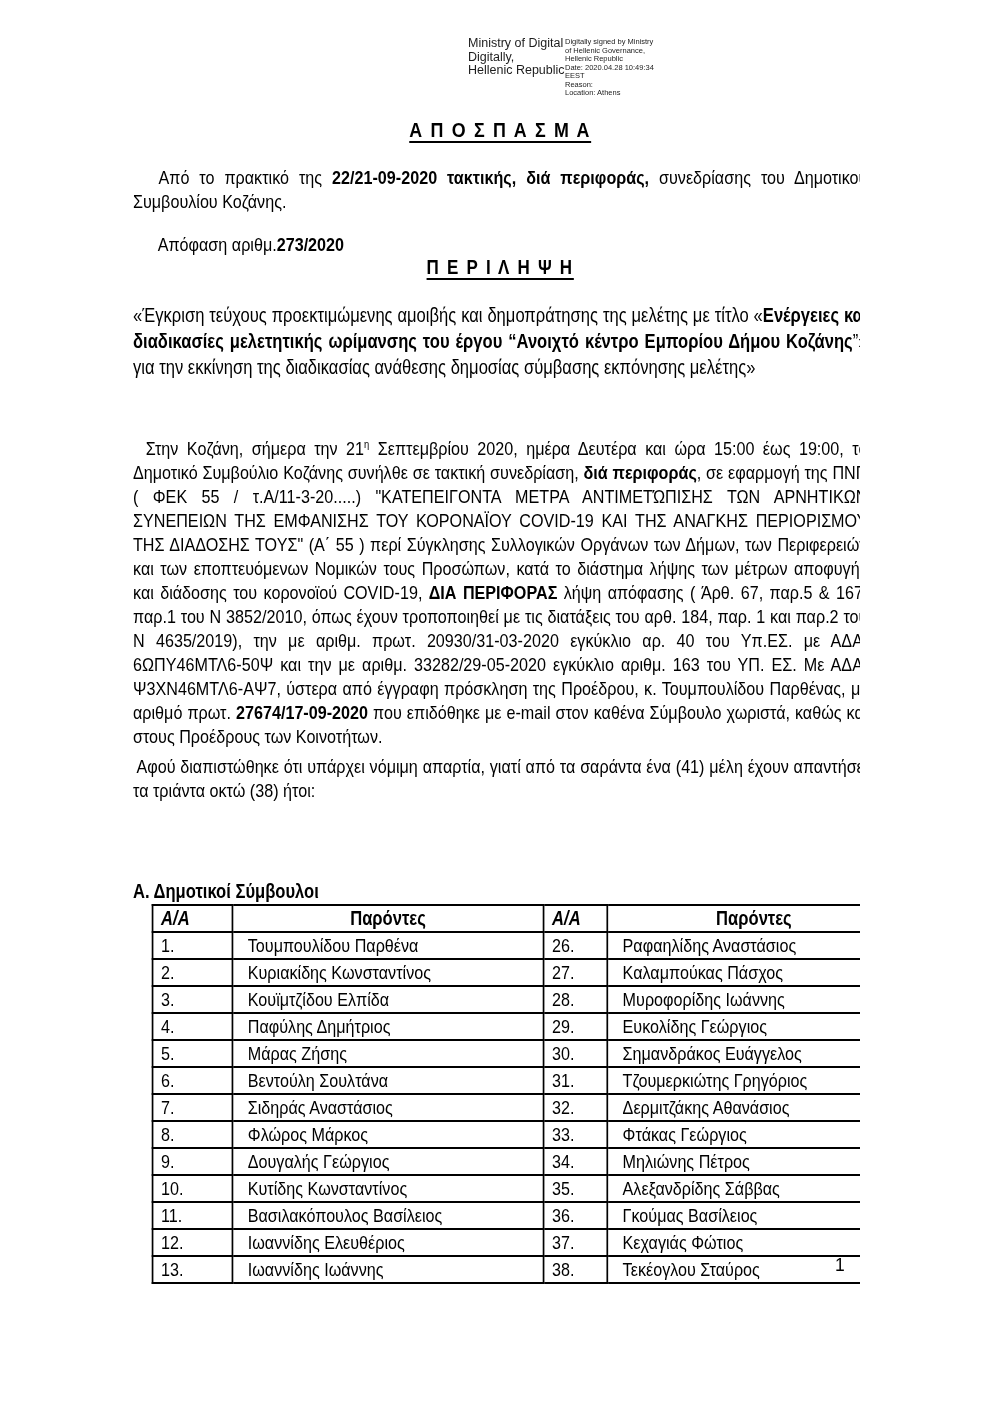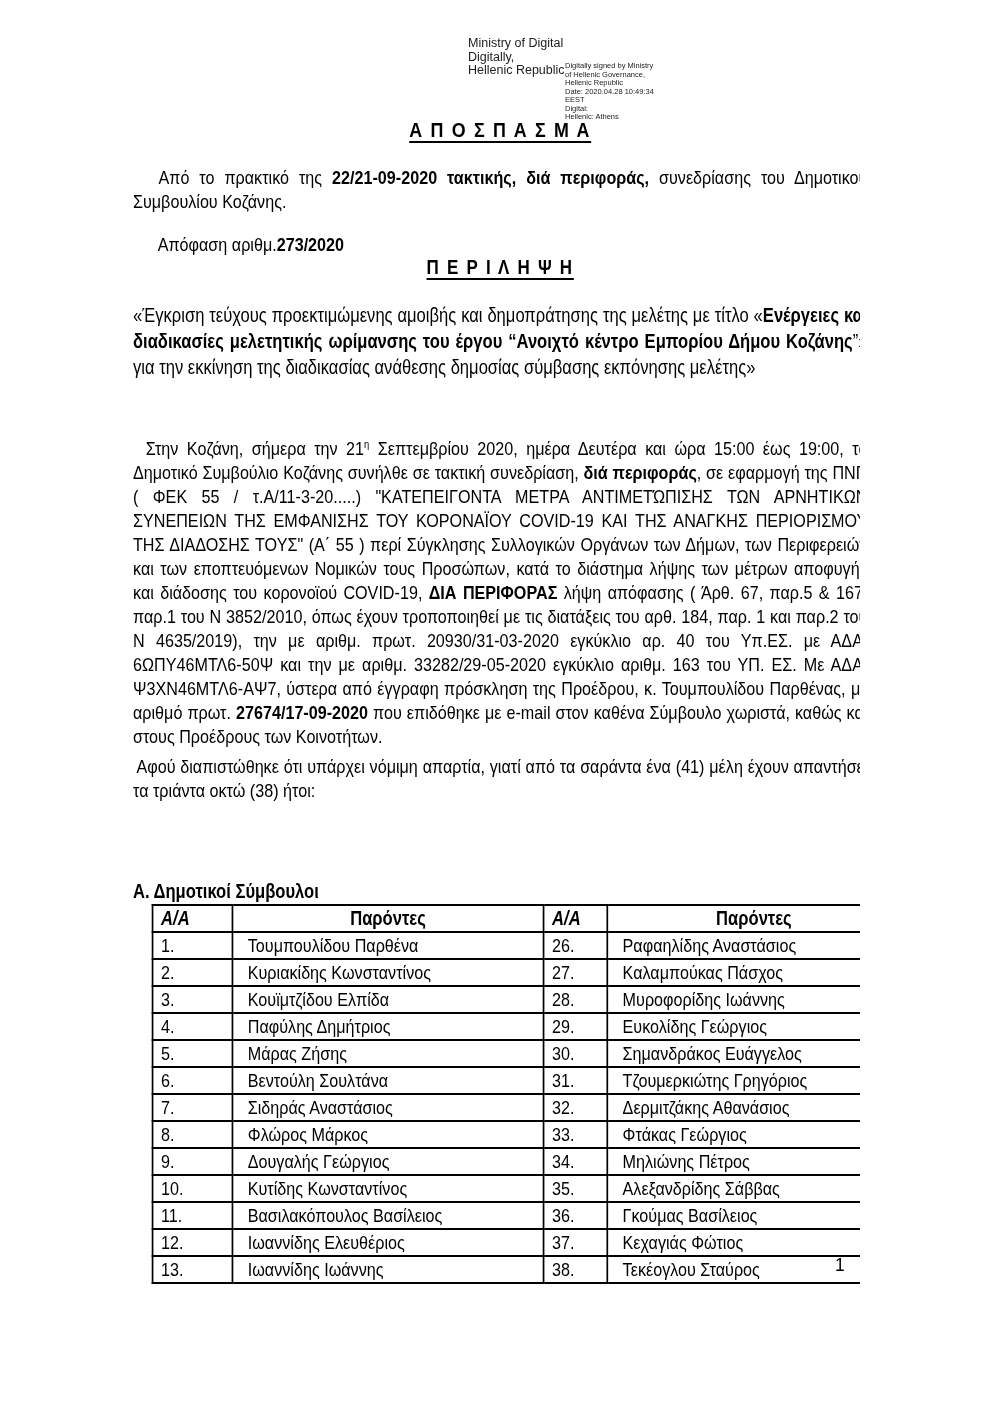--- a/index.html
+++ b/index.html
@@ -6,21 +6,21 @@
   body{
     width:1000px;height:1413px;background:#ffffff;position:relative;
     font-family:"Liberation Sans",sans-serif;color:#000;
     -webkit-font-smoothing:antialiased;
   }
   .page{position:absolute;left:0;top:0;width:860px;height:1413px;background:#fff;overflow:hidden;}
 
   
   .sig{position:absolute;left:468px;top:35px;color:#1c1c1c;}
   .sig-signer{position:absolute;left:0;top:2px;font-size:12.5px;line-height:13.5px;white-space:nowrap;}
-  .sig-details{position:absolute;left:97px;top:3px;font-size:7.5px;line-height:8.5px;white-space:nowrap;margin-top:24px;}
+  .sig-details{position:absolute;left:97px;top:3px;font-size:7.5px;line-height:8.5px;white-space:nowrap;}
 
   
   .content{position:absolute;left:133px;top:0;width:902px;height:1413px;
     transform:scaleX(0.85);transform-origin:0 0;}
 
   .doc-title{position:absolute;left:0;top:118px;width:864px;margin:0;
     text-align:center;font-size:21px;font-weight:bold;letter-spacing:2px;
     text-decoration:underline;text-decoration-thickness:2px;text-underline-offset:4px;}
   .doc-title.t2{top:256px;font-size:20px;}
 
@@ -57,22 +57,22 @@
         <div>Ministry of Digital</div>
         <div>Digitally,</div>
         <div>Hellenic Republic</div>
       </div>
     <div class="sig-details">
         <div>Digitally signed by Ministry</div>
         <div>of Hellenic Governance,</div>
         <div>Hellenic Republic</div>
         <div>Date: 2020.04.28 10:49:34</div>
         <div>EEST</div>
-        <div>Digital:</div>
-        <div>Hellenic: Athens</div>
+        <div>Reason:</div>
+        <div>Location: Athens</div>
       </div>
   </div>
 
   <div class="content">
 
     <h1 class="doc-title">Α Π Ο Σ Π Α Σ Μ Α</h1>
 
     <p class="para intro"><span>Από το πρακτικό  της </span><b>22/21-09-2020 τακτικής, διά περιφοράς,</b><span> συνεδρίασης του Δημοτικού Συμβουλίου Κοζάνης.</span></p>
 
     <p class="decision"><span>Απόφαση αριθμ.</span><b>273/2020</b></p>

